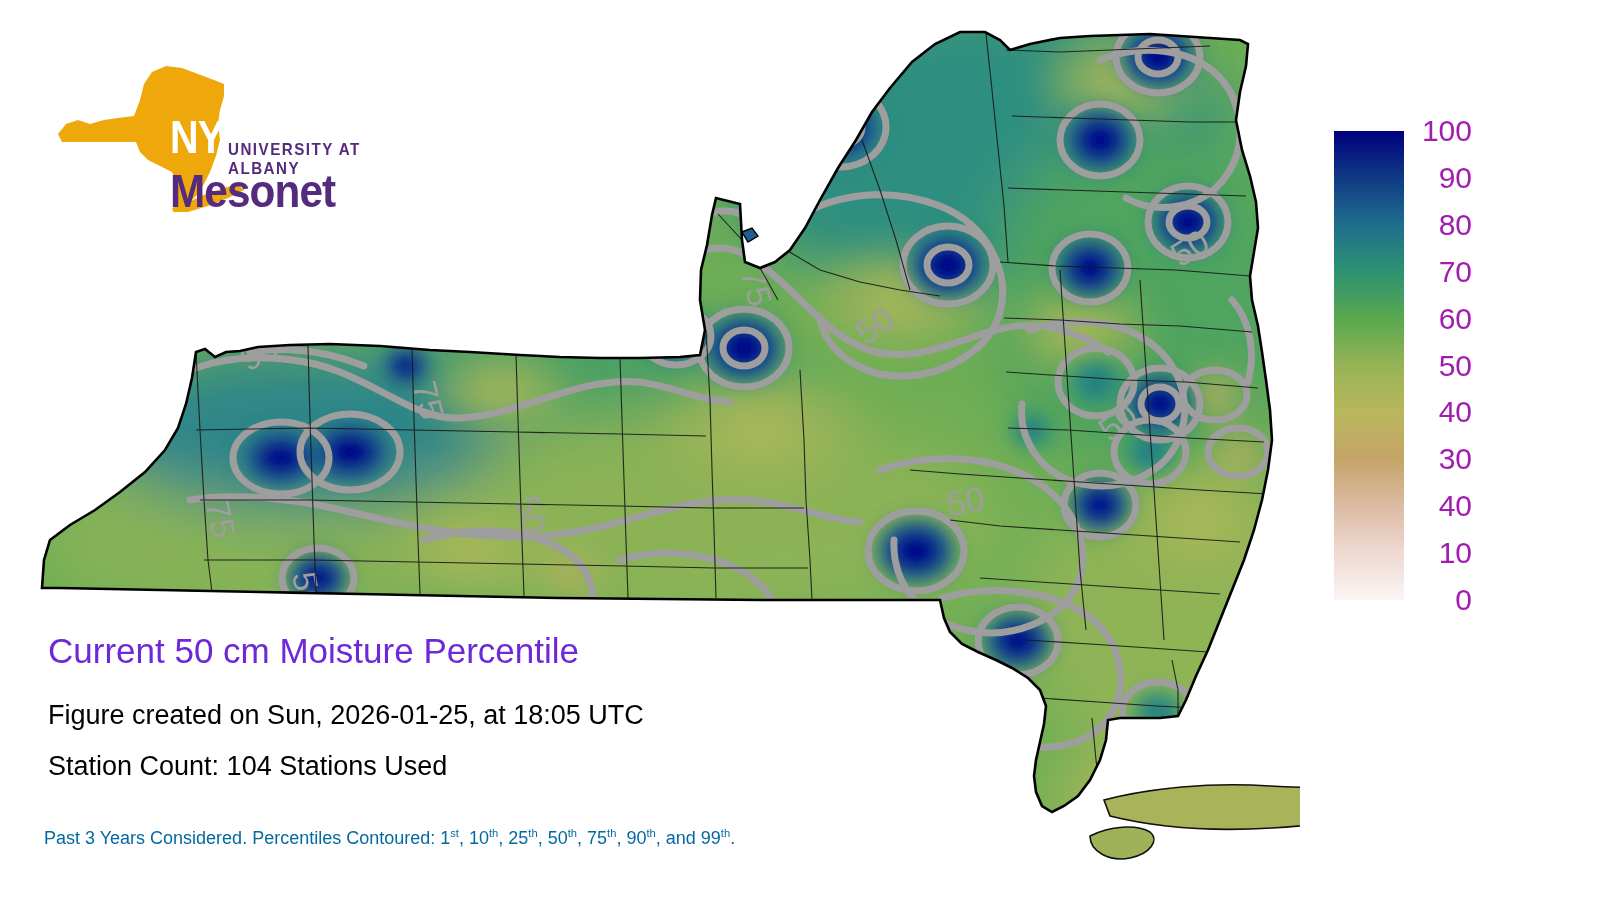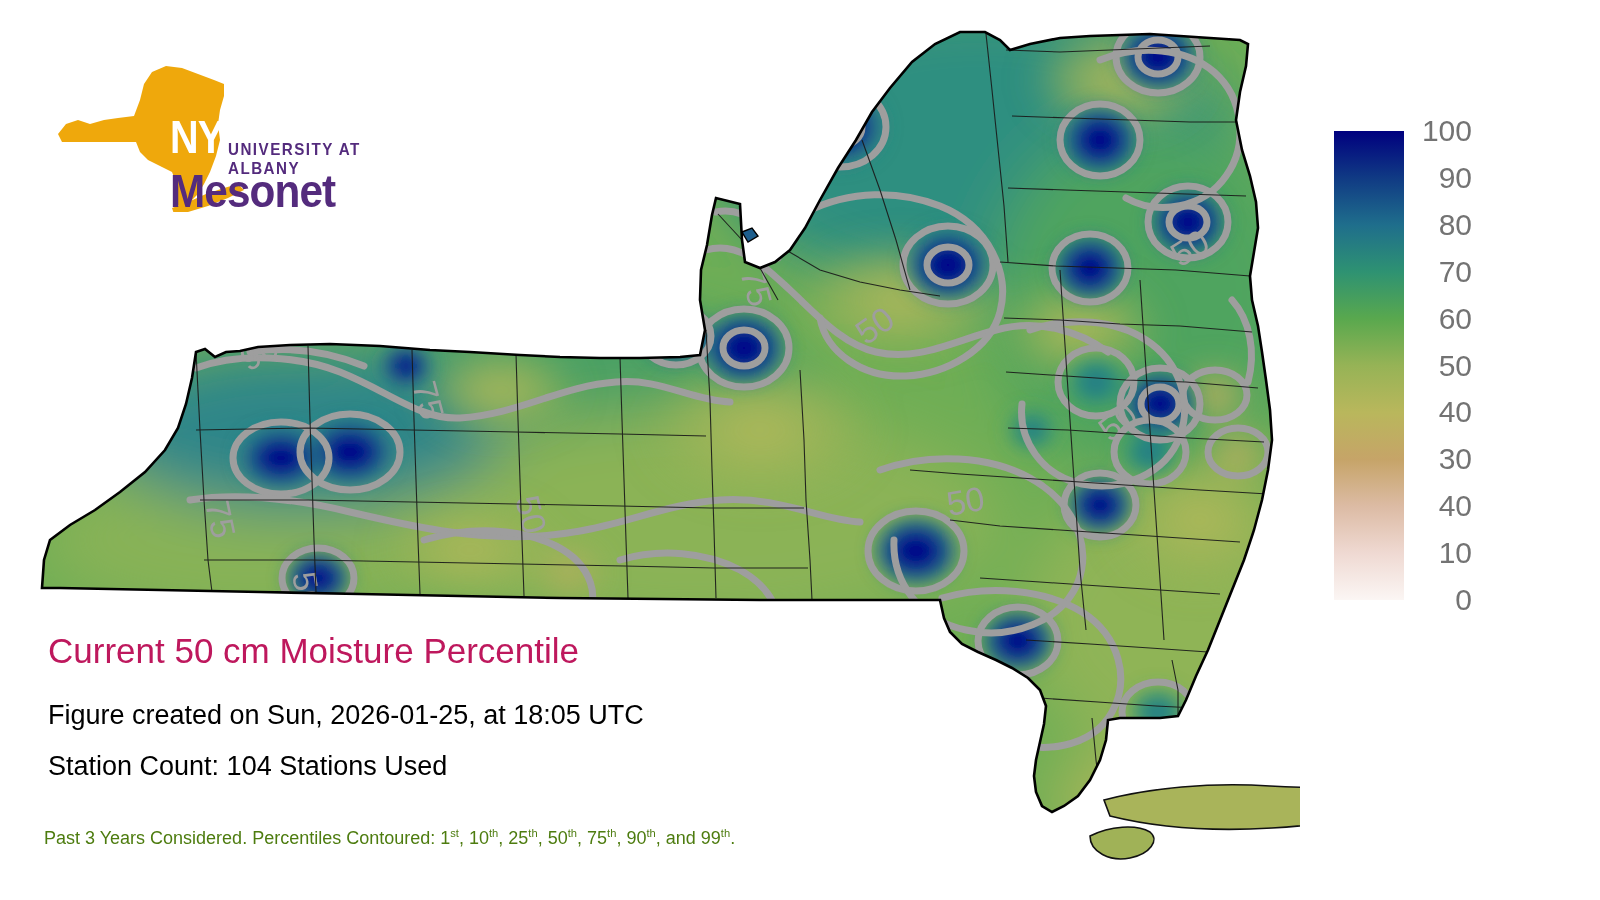--- a/index.html
+++ b/index.html
@@ -20,28 +20,28 @@
             letter-spacing:1.6px;color:#542b7d;transform:scaleX(.92);transform-origin:left center;}
 
   
   .map-wrap{position:absolute;left:0;top:0;width:1300px;height:900px;}
   .map-wrap svg{display:block;}
 
   
   .cbar{position:absolute;left:1334px;top:131px;width:70px;height:469px;}
   .cbar-grad{position:absolute;inset:0;}
   .cbar-ticks{position:absolute;left:1412px;top:131px;width:60px;height:469px;}
-  .cbar-tick{position:absolute;right:0;font-size:30px;line-height:1;color:#737373;
+  .cbar-tick{position:absolute;right:0;font-size:30px;line-height:1;color:#a21caf;
              white-space:nowrap;text-align:right;}
 
   
-  .title{position:absolute;left:48px;top:631px;font-size:35px;color:#be185d;white-space:nowrap;}
+  .title{position:absolute;left:48px;top:631px;font-size:35px;color:#6d28d9;white-space:nowrap;}
   .line2{position:absolute;left:48px;top:700px;font-size:27px;color:#000;white-space:nowrap;}
   .line3{position:absolute;left:48px;top:751px;font-size:27px;color:#000;white-space:nowrap;}
-  .note{position:absolute;left:44px;top:828px;font-size:18px;color:#4d7c0f;white-space:nowrap;}
+  .note{position:absolute;left:44px;top:828px;font-size:18px;color:#0369a1;white-space:nowrap;}
   .note sup{font-size:.62em;vertical-align:super;line-height:0;}
 </style>
 </head>
 <body>
 
 <div id="root">
 
   <div class="map-wrap">
     <svg width="1300" height="900" viewBox="0 0 1300 900" xmlns="http://www.w3.org/2000/svg">
       <defs>

